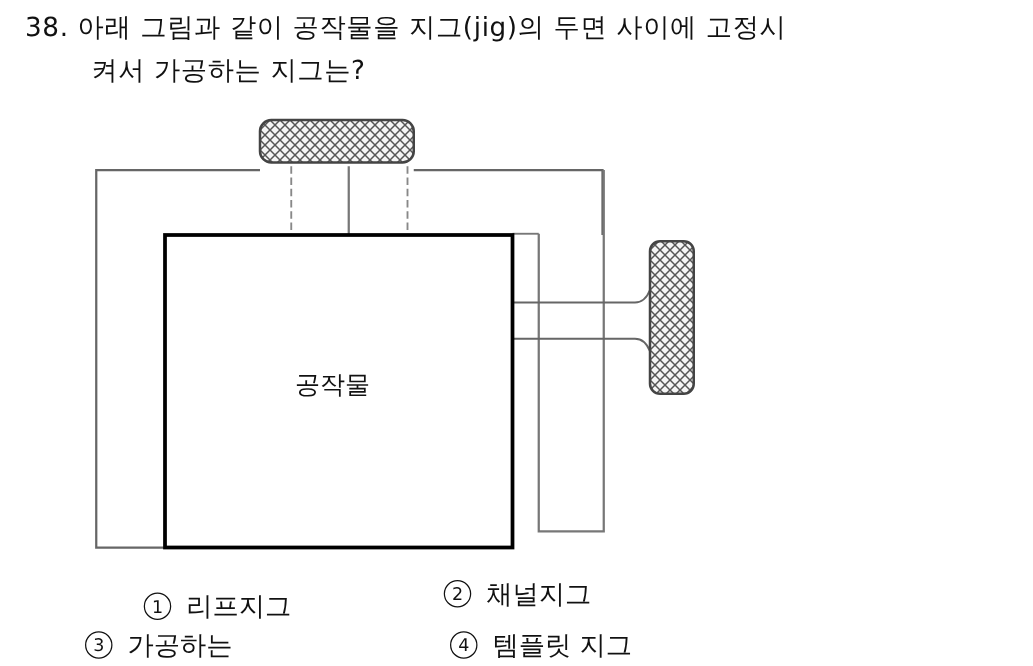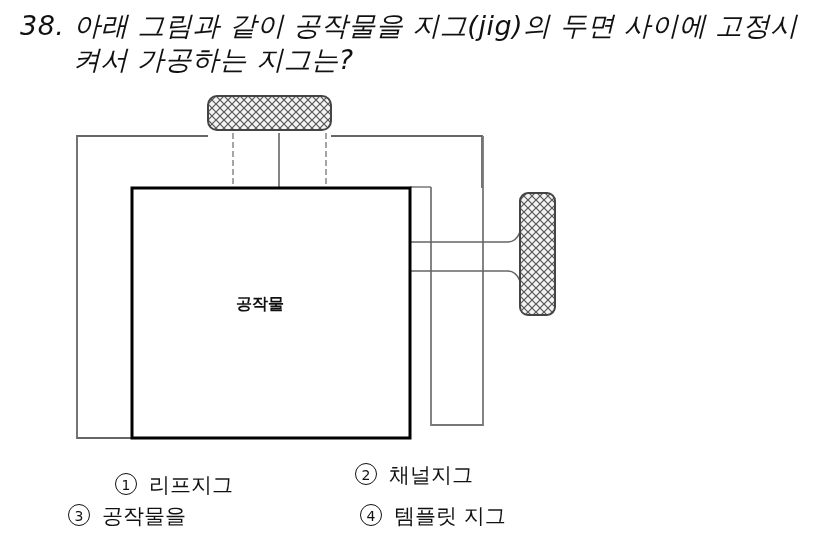--- a/index.html
+++ b/index.html
@@ -1,25 +1,25 @@
 <!DOCTYPE html>
 <html><head>
 <meta charset="utf-8">
 <style>
   html, body { margin:0; padding:0; background:#fff; }
   body { width:826px; height:533px; position:relative; overflow:hidden;
          font-family:"DejaVu Sans", sans-serif; color:#111; }
-  .q-line { position:absolute; font-size:27px; white-space:nowrap; letter-spacing:0.5px;font-style:italic; }
+  .q-line { position:absolute; font-size:21px; white-space:nowrap; letter-spacing:0.5px; }
   #q1 { left:20px; top:8px; }
   #q2 { left:73px; top:42px; }
   svg { position:absolute; left:0; top:0; }
   .opt { position:absolute; font-size:21px; white-space:nowrap; }
   .opt .num { display:inline-block; width:22px; height:22px; border:1.5px solid #111; border-radius:50%;
               font-size:14px; line-height:22px; text-align:center; margin-right:12px; vertical-align:2px; box-sizing:border-box; }
-  .wp-label { position:absolute; font-size:16px; white-space:nowrap;font-weight:bold; }
+  .wp-label { position:absolute; font-size:20px; white-space:nowrap; }
 </style>
 </head>
 <body>
 
 <div class="q-line" id="q1">38. 아래 그림과 같이 공작물을 지그(jig)의 두면 사이에 고정시</div>
 <div class="q-line" id="q2">켜서 가공하는 지그는?</div>
 
 <svg width="826" height="533" viewBox="0 0 826 533">
   <defs>
     <pattern id="knurl" width="8" height="8" patternUnits="userSpaceOnUse">
@@ -58,17 +58,17 @@
 
 <div class="wp-label" style="left:236px; top:294px;">공작물</div>
 
 <div class="opt" style="left:68px; top:471px;margin-left:47px;">
   <span class="num">1</span><span>리프지그</span>
 </div>
 <div class="opt" style="left:355px; top:461px;">
   <span class="num">2</span><span>채널지그</span>
 </div>
 <div class="opt" style="left:68px; top:502px;">
-  <span class="num">3</span><span>공작물을</span>
+  <span class="num">3</span><span>가공하는</span>
 </div>
 <div class="opt" style="left:360px; top:502px;">
   <span class="num">4</span><span>템플릿 지그</span>
 </div>
 
 </body></html>

